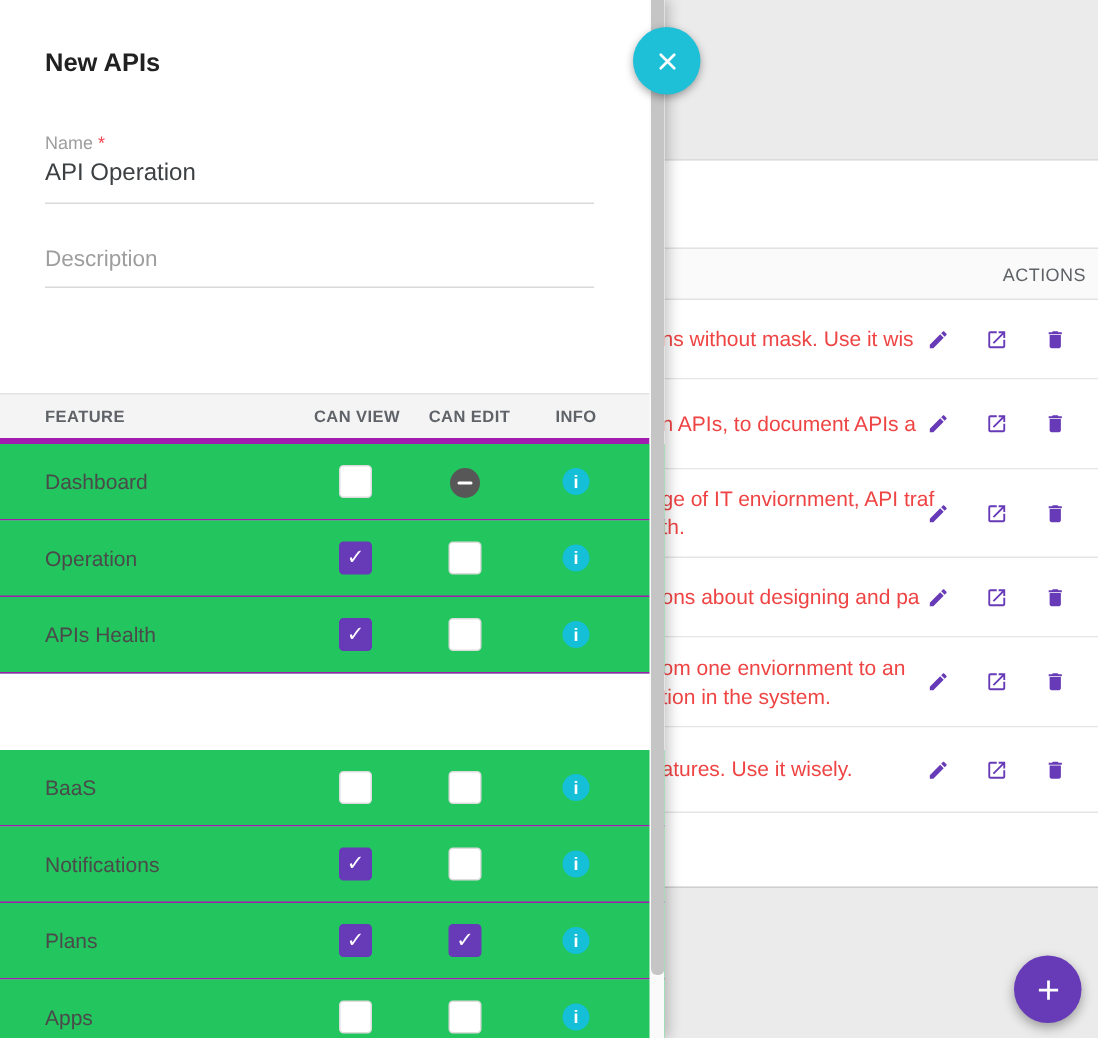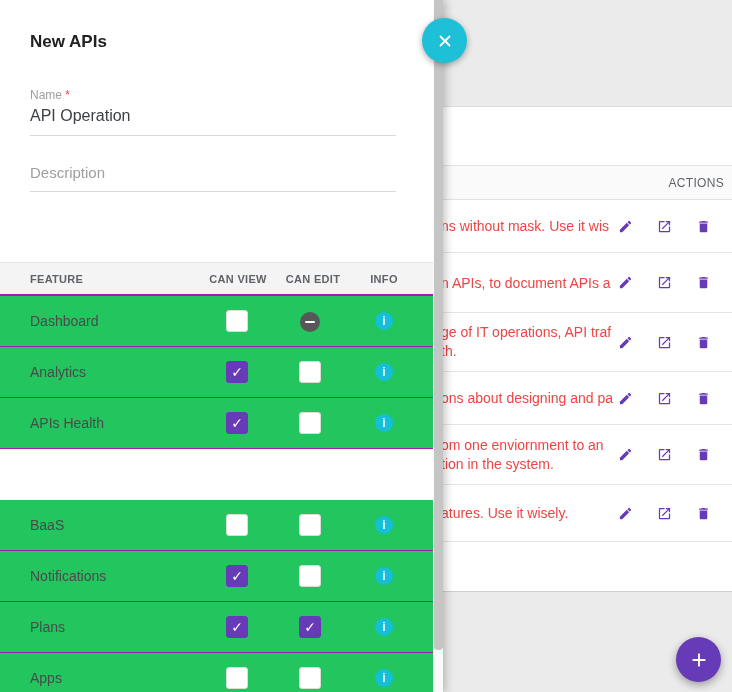--- a/index.html
+++ b/index.html
@@ -29,21 +29,21 @@
   .field-desc { top:158px; }
   .field-label { display:block; font-size:12px; color:#9e9e9e; margin-bottom:3px; }
   .req { color:#f4434f; }
   .field input { width:100%; border:none; border-bottom:1px solid #d9d9d9; outline:none; background:transparent; padding:2px 0 10px 0; }
   .field-name input { font-size:16px; color:#3d4043; }
   .field-desc input { font-size:15px; color:#3d4043; padding-top:6px; }
   .field-desc input::placeholder { color:#9e9e9e; opacity:1; }
   .perm-heading { position:absolute; left:29px; top:218px; font-size:23px; font-weight:normal; color:#5f6368; }
   .perm-heading .req { font-size:22px; }
 
-  .perm-header { position:absolute; left:0; top:262px; width:433px; height:34px; background:#f4f4f4; border-top:1px solid #e3e3e3; border-bottom:2px solid #a21caf; }
+  .perm-header { position:absolute; left:0; top:262px; width:433px; height:34px; background:#f4f4f4; border-top:1px solid #e3e3e3; border-bottom:4px solid #a21caf; }
   .perm-header span { position:absolute; top:50%; transform:translateY(-50%); font-size:11px; font-weight:bold; color:#5f6368; letter-spacing:.3px; white-space:nowrap; }
   .ph-feature { left:30px; }
   .ph-view { left:238px; transform:translate(-50%,-50%) !important; }
   .ph-edit { left:313px; transform:translate(-50%,-50%) !important; }
   .ph-info { left:384px; transform:translate(-50%,-50%) !important; }
 
   .perm-row { position:absolute; left:0; width:500px; height:51px; border-bottom:1px solid #a21caf; background:#22c55e; }
   .feature-label { position:absolute; left:30px; top:50%; transform:translateY(-50%); font-size:14px; color:#4a4a4a; }
   .cell { position:absolute; top:50%; transform:translateY(-50%); }
   .cell-view { left:226px; } .cell-edit { left:299px; } .cell-info { left:375px; }
@@ -119,21 +119,21 @@
           <button class="icon-btn">
               <svg width="15" height="15" viewBox="0 0 24 24" fill="#673ab7">
                 <path d="M6 19c0 1.1.9 2 2 2h8c1.1 0 2-.9 2-2V7H6v12zM19 4h-3.5l-1-1h-5l-1 1H5v2h14V4z"></path>
               </svg>
             </button>
         </div>
       </div>
 
       <div class="bg-row" style="height:59px">
         <div class="rtext">
-          <span>ge of IT operations, API traf</span>
+          <span>ge of IT enviornment, API traf</span>
           <span>th.</span>
         </div>
         <div class="row-actions">
           <button class="icon-btn">
               <svg width="15" height="15" viewBox="0 0 24 24" fill="#673ab7">
                 <path d="M3 17.25V21h3.75L17.81 9.94l-3.75-3.75L3 17.25zM20.71 7.04c.39-.39.39-1.02 0-1.41l-2.34-2.34c-.39-.39-1.02-.39-1.41 0l-1.83 1.83 3.75 3.75 1.83-1.83z"></path>
               </svg>
             </button>
           <button class="icon-btn">
               <svg width="15" height="15" viewBox="0 0 24 24" fill="#673ab7">
@@ -247,21 +247,21 @@
       <span class="ph-info">INFO</span>
     </div>
 
     <div class="perm-row" style="top:296px">
       <span class="feature-label">Dashboard</span>
       <span class="cell cell-view cb" data-state="unchecked"></span>
       <span class="cell cell-edit cb" data-state="disabled"></span>
       <span class="cell cell-info info-dot"></span>
     </div>
     <div class="perm-row" style="top:347px">
-      <span class="feature-label">Analytics</span>
+      <span class="feature-label">Operation</span>
       <span class="cell cell-view cb" data-state="checked"></span>
       <span class="cell cell-edit cb" data-state="unchecked"></span>
       <span class="cell cell-info info-dot"></span>
     </div>
     <div class="perm-row" style="top:398px">
       <span class="feature-label">APIs Health</span>
       <span class="cell cell-view cb" data-state="checked"></span>
       <span class="cell cell-edit cb" data-state="unchecked"></span>
       <span class="cell cell-info info-dot"></span>
     </div>

